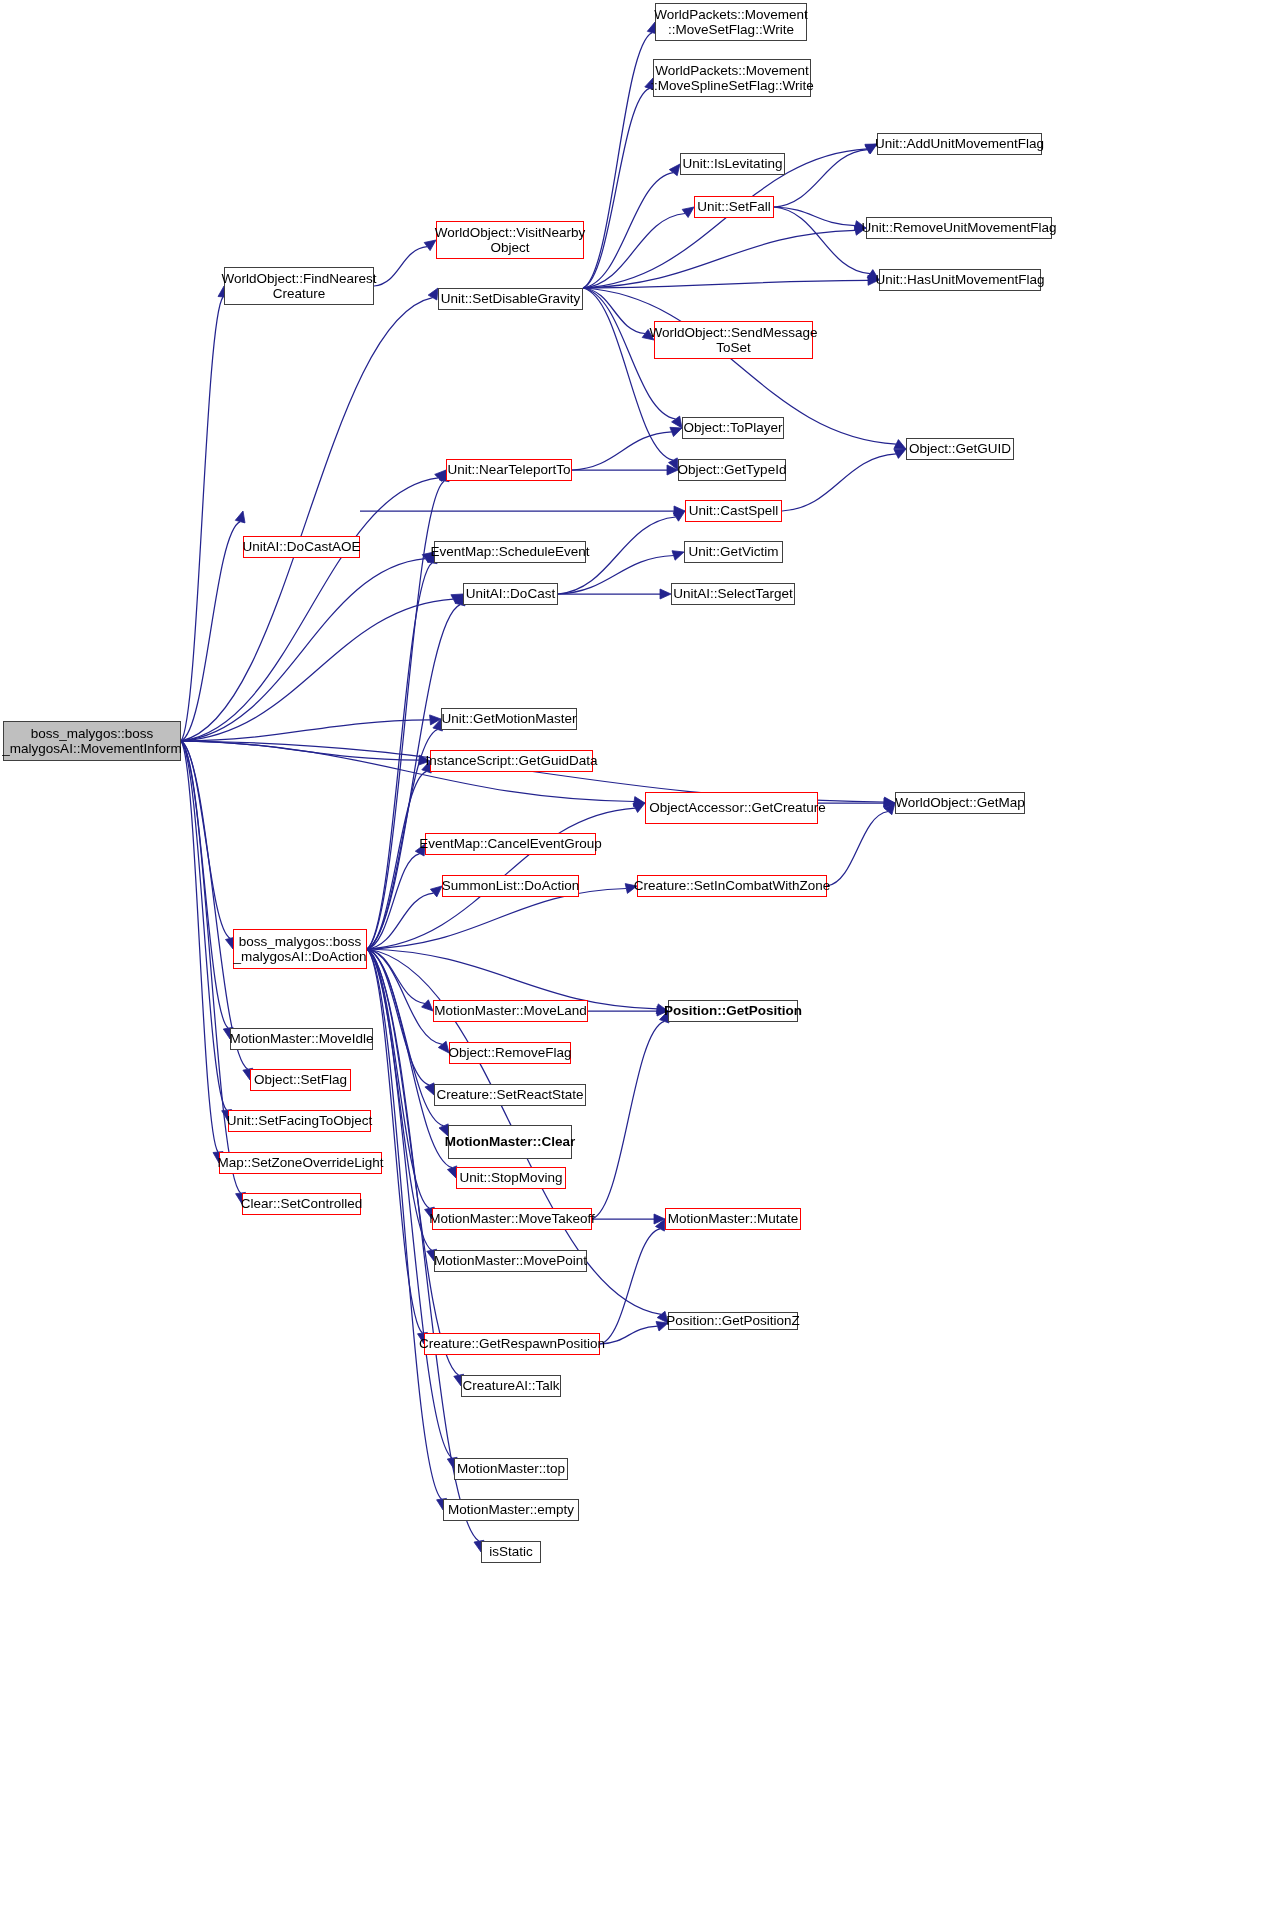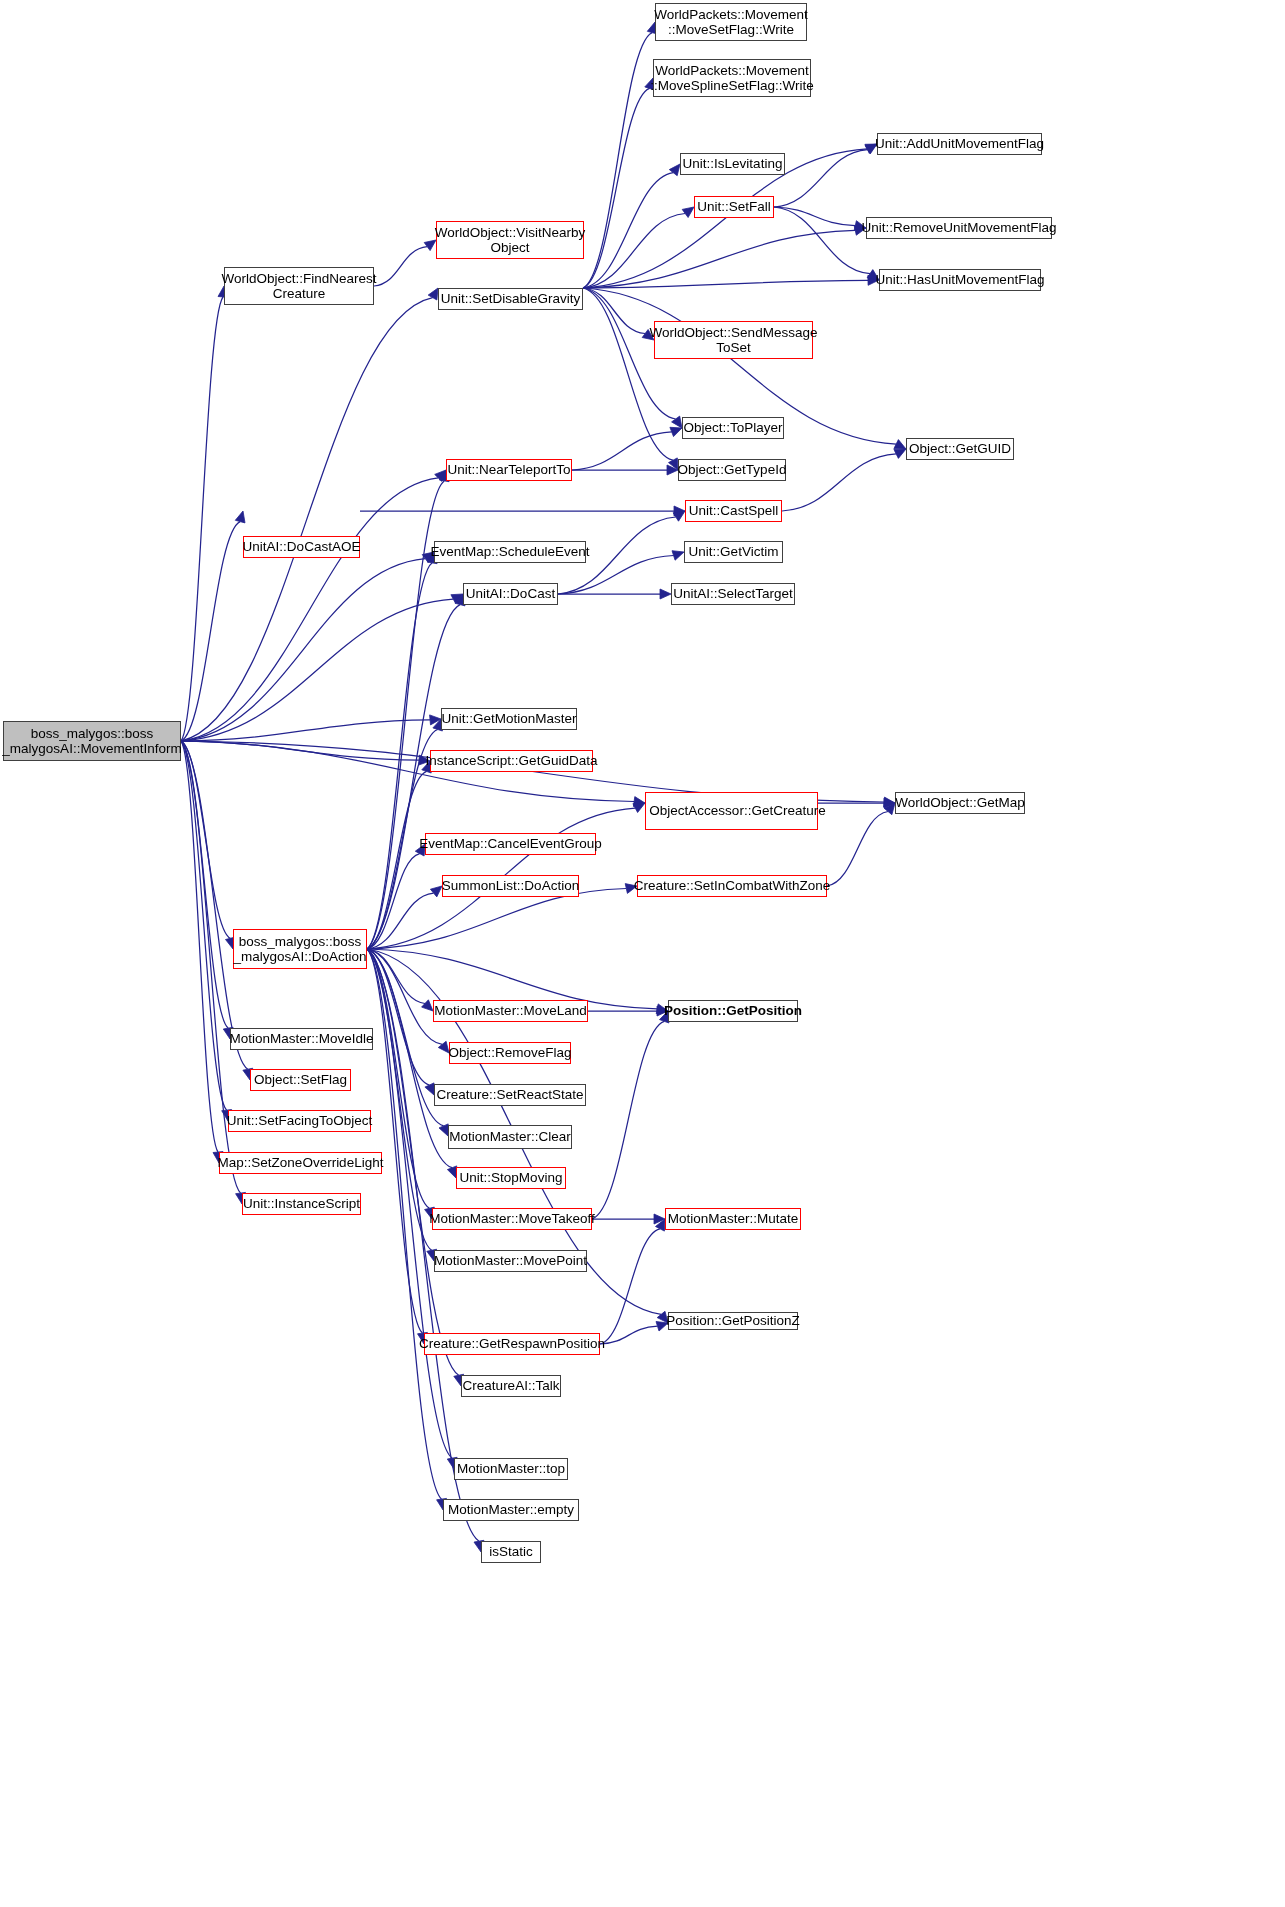--- a/index.html
+++ b/index.html
@@ -223,38 +223,38 @@
       <div class="node black" style="left: 906px; top: 438px; width: 108px; height: 22px;">Object::GetGUID</div>
       <div class="node red" style="left: 446px; top: 459px; width: 126px; height: 22px;">Unit::NearTeleportTo</div>
       <div class="node red" style="left: 243px; top: 500px; width: 117px; height: 22px; margin-top: 36px;">UnitAI::DoCastAOE</div>
       <div class="node red" style="left: 685px; top: 500px; width: 97px; height: 22px;">Unit::CastSpell</div>
       <div class="node black" style="left: 434px; top: 541px; width: 152px; height: 22px;">EventMap::ScheduleEvent</div>
       <div class="node black" style="left: 463px; top: 583px; width: 95px; height: 22px;">UnitAI::DoCast</div>
       <div class="node black" style="left: 684px; top: 541px; width: 99px; height: 22px;">Unit::GetVictim</div>
       <div class="node black" style="left: 671px; top: 583px; width: 124px; height: 22px;">UnitAI::SelectTarget</div>
       <div class="node black" style="left: 441px; top: 708px; width: 136px; height: 22px;">Unit::GetMotionMaster</div>
       <div class="node red" style="left: 430px; top: 750px; width: 163px; height: 22px;">InstanceScript::GetGuidData</div>
-      <div class="node red" style="left: 645px; top: 792px; width: 173px; height: 38px; padding-left: 16px;">ObjectAccessor::GetCreature</div>
+      <div class="node red" style="left: 645px; top: 792px; width: 173px; height: 32px; padding-left: 16px;">ObjectAccessor::GetCreature</div>
       <div class="node black" style="left: 895px; top: 792px; width: 130px; height: 22px;">WorldObject::GetMap</div>
       <div class="node red" style="left: 425px; top: 833px; width: 171px; height: 22px;">EventMap::CancelEventGroup</div>
       <div class="node red" style="left: 442px; top: 875px; width: 137px; height: 22px;">SummonList::DoAction</div>
       <div class="node red" style="left: 637px; top: 875px; width: 190px; height: 22px;">Creature::SetInCombatWithZone</div>
       <div class="node red" style="left: 233px; top: 929px; width: 134px; height: 40px;">boss_malygos::boss
 _malygosAI::DoAction</div>
       <div class="node red" style="left: 433px; top: 1000px; width: 155px; height: 22px;">MotionMaster::MoveLand</div>
       <div class="node black" style="left: 668px; top: 1000px; width: 130px; height: 22px; font-weight: bold;">Position::GetPosition</div>
       <div class="node red" style="left: 449px; top: 1042px; width: 122px; height: 22px;">Object::RemoveFlag</div>
       <div class="node black" style="left: 230px; top: 1028px; width: 143px; height: 22px;">MotionMaster::MoveIdle</div>
       <div class="node red" style="left: 250px; top: 1069px; width: 101px; height: 22px;">Object::SetFlag</div>
       <div class="node black" style="left: 434px; top: 1084px; width: 152px; height: 22px;">Creature::SetReactState</div>
       <div class="node red" style="left: 228px; top: 1110px; width: 143px; height: 22px;">Unit::SetFacingToObject</div>
-      <div class="node black" style="left: 448px; top: 1125px; width: 124px; height: 24px;">MotionMaster::Clear</div>
+      <div class="node black" style="left: 448px; top: 1125px; width: 124px; height: 34px; font-weight: bold;">MotionMaster::Clear</div>
       <div class="node red" style="left: 219px; top: 1152px; width: 163px; height: 22px;">Map::SetZoneOverrideLight</div>
       <div class="node red" style="left: 456px; top: 1167px; width: 110px; height: 22px;">Unit::StopMoving</div>
-      <div class="node red" style="left: 242px; top: 1193px; width: 119px; height: 22px;">Unit::InstanceScript</div>
+      <div class="node red" style="left: 242px; top: 1193px; width: 119px; height: 22px;">Clear::SetControlled</div>
       <div class="node red" style="left: 432px; top: 1208px; width: 160px; height: 22px;">MotionMaster::MoveTakeoff</div>
       <div class="node red" style="left: 665px; top: 1208px; width: 136px; height: 22px;">MotionMaster::Mutate</div>
       <div class="node black" style="left: 434px; top: 1250px; width: 153px; height: 22px;">MotionMaster::MovePoint</div>
       <div class="node black" style="left: 668px; top: 1312px; width: 130px; height: 18px;">Position::GetPositionZ</div>
       <div class="node red" style="left: 424px; top: 1333px; width: 176px; height: 22px;">Creature::GetRespawnPosition</div>
       <div class="node black" style="left: 461px; top: 1375px; width: 100px; height: 22px;">CreatureAI::Talk</div>
       <div class="node black" style="left: 454px; top: 1458px; width: 114px; height: 22px;">MotionMaster::top</div>
       <div class="node black" style="left: 443px; top: 1499px; width: 136px; height: 22px;">MotionMaster::empty</div>
       <div class="node black" style="left: 481px; top: 1541px; width: 60px; height: 22px;">isStatic</div>
     </div>

